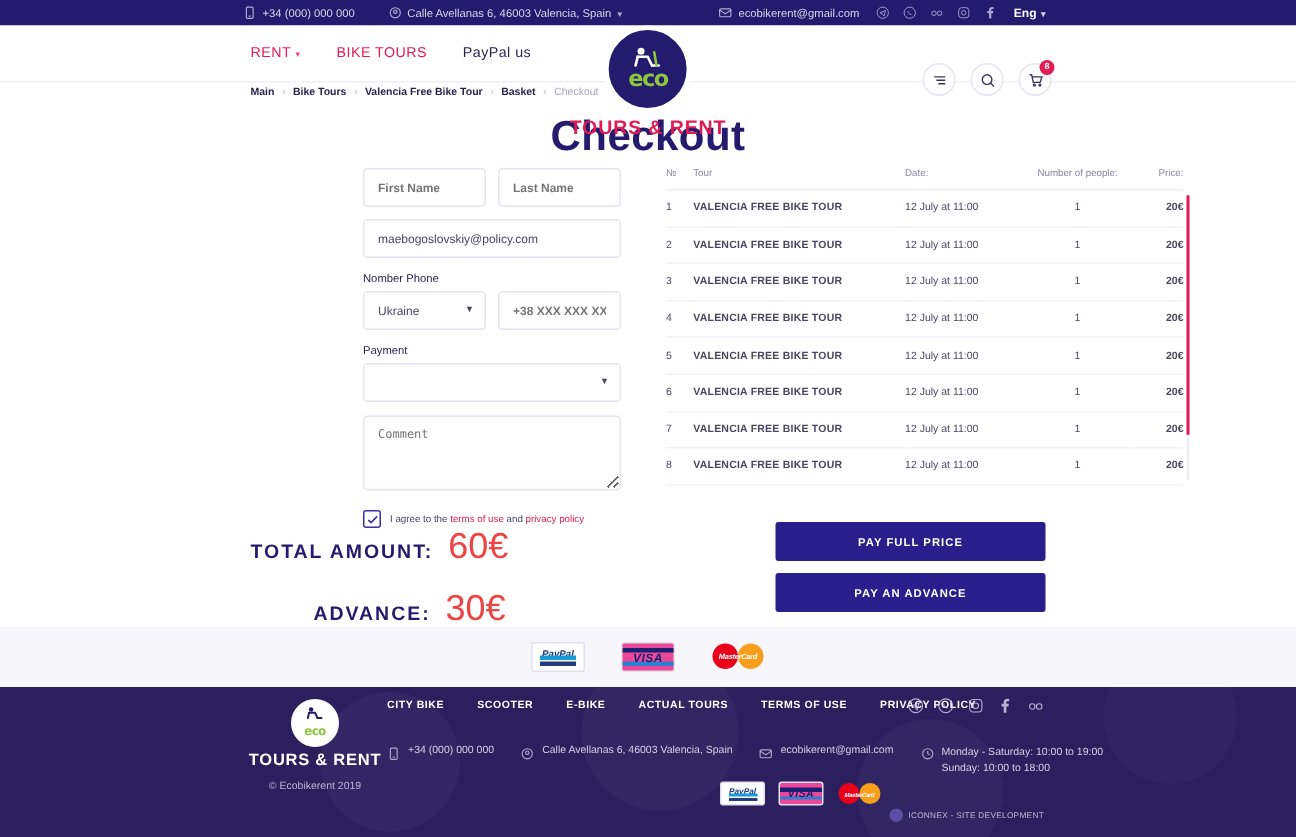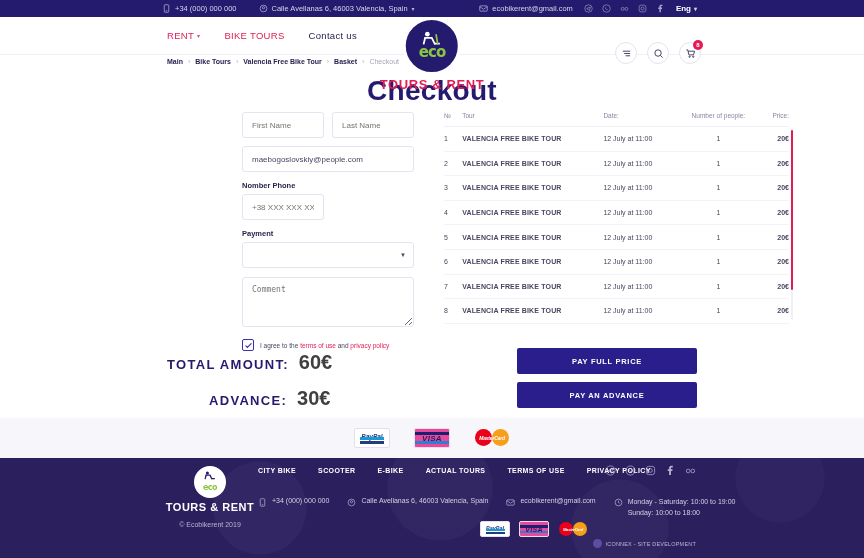--- a/index.html
+++ b/index.html
@@ -120,24 +120,24 @@
 
   
   .form-col { width: 172px; margin-left: 167px; }
   .row2 { display: flex; gap: 8px; }
   .fld {
     border: 1px solid #e6e3f0; border-radius: 3px;
     height: 26px; background: #fff;
     display: flex; align-items: center; padding: 0 9px;
     font-size: 8px; color: #6f6a87; width: 100%;
   }
-  .fld.half { width: 82px; }
+  .fld.half { width: 82px; font-weight: bold; }
   .fld.val { color: #4a4560; }
   .mt8 { margin-top: 8px; }
-  .lbl { font-size: 7.5px; color: #2b2150; margin: 9px 0 4px; font-weight: bold; }
+  .lbl { font-size: 7.5px; color: #2b2150; margin: 9px 0 4px; }
   .selwrap { position: relative; }
   .sel-caret {
     position: absolute; right: 8px; top: 50%; transform: translateY(-50%);
     font-size: 6px; color: #4a4560;
   }
   .ta {
     border: 1px solid #e6e3f0; border-radius: 3px;
     height: 50px; background: #fff; padding: 7px 9px;
     font-size: 8px; color: #6f6a87; width: 100%;
   }
@@ -185,21 +185,21 @@
   
   .totals-wrap {
     position: absolute; top: 348px; left: 0; width: 864px;
     display: flex; justify-content: center;
   }
   .totals-inner { display: flex; width: 530px; justify-content: space-between; align-items: flex-start; }
   .amt-block { padding-top: 3px; width: 310px; }
   .amt-row { display: flex; align-items: baseline; justify-content: flex-start; gap: 10px; margin-bottom: 13px; }
   .amt-row.adv { padding-left: 42px; }
   .amt-lbl { font-size: 13px; font-weight: bold; color: #241a6e; letter-spacing: 1.3px; }
-  .amt-val { font-size: 20px; font-weight: bold; color: #404040; }
+  .amt-val { font-size: 24px; font-weight: normal; color: #ef4444; }
   .btn-col { display: flex; flex-direction: column; gap: 8px; }
   .btn {
     width: 180px; height: 26px; background: #2a1e8c; color: #fff;
     border: none; border-radius: 2px;
     font-size: 7.5px; font-weight: bold; letter-spacing: .7px;
     cursor: pointer; display: flex; align-items: center; justify-content: center;
     font-family: "Liberation Sans", sans-serif;
   }
 
   
@@ -385,21 +385,21 @@
   <div class="header">
     <div class="nav">
       <div class="item">
         <span>RENT</span>
         <span class="caret">▾</span>
       </div>
       <div class="item">
         <span>BIKE TOURS</span>
       </div>
       <div class="item plain">
-        <span>Contact us</span>
+        <span>PayPal us</span>
       </div>
     </div>
 
     <div class="head-actions">
       <div class="circ-btn">
         <svg viewBox="0 0 24 24" stroke="#3a3360" stroke-width="2">
           <line x1="4" y1="7" x2="20" y2="7"></line>
             <line x1="7" y1="12" x2="20" y2="12"></line>
             <line x1="10" y1="17" x2="20" y2="17"></line>
         </svg>
@@ -452,24 +452,28 @@
   <div class="page-title">Checkout</div>
 
   <div class="content">
     <div class="cols">
 
       <div class="form-col">
         <div class="row2">
           <input class="fld half" placeholder="First Name" style="">
           <input class="fld half" placeholder="Last Name" style="">
         </div>
-        <div class="fld val mt8">maebogoslovskiy@people.com</div>
+        <div class="fld val mt8">maebogoslovskiy@policy.com</div>
 
         <div class="lbl">Nomber Phone</div>
         <div class="row2">
+          <div class="selwrap" style="width:82px">
+            <div class="fld val" style="width:82px">Ukraine</div>
+            <span class="sel-caret">▼</span>
+          </div>
           <input class="fld half" placeholder="+38 XXX XXX XX XX" style="">
         </div>
 
         <div class="lbl">Payment</div>
         <div class="selwrap">
           <div class="fld val"></div>
           <span class="sel-caret">▼</span>
         </div>
 
         <div style="margin-top:9px">

